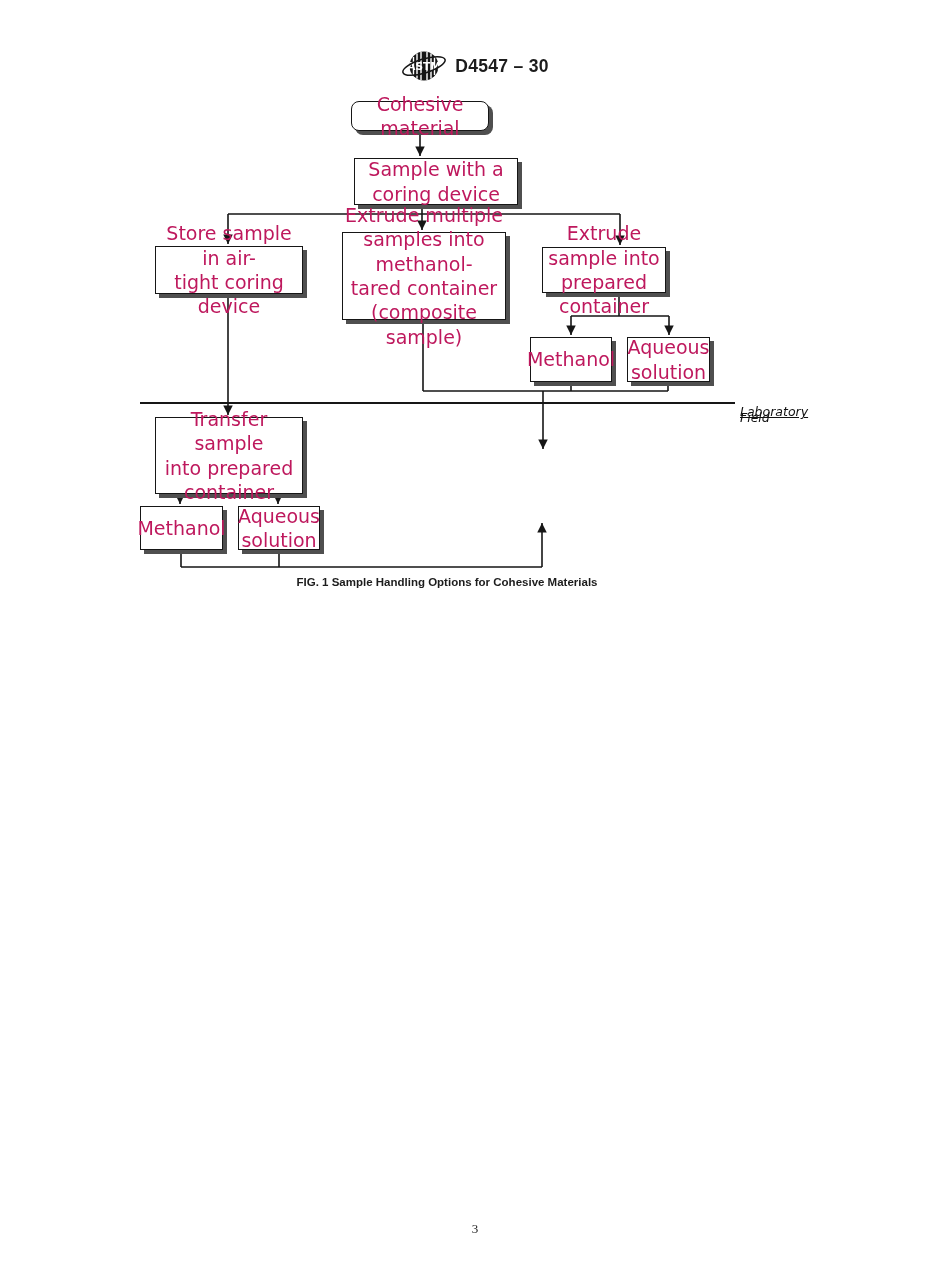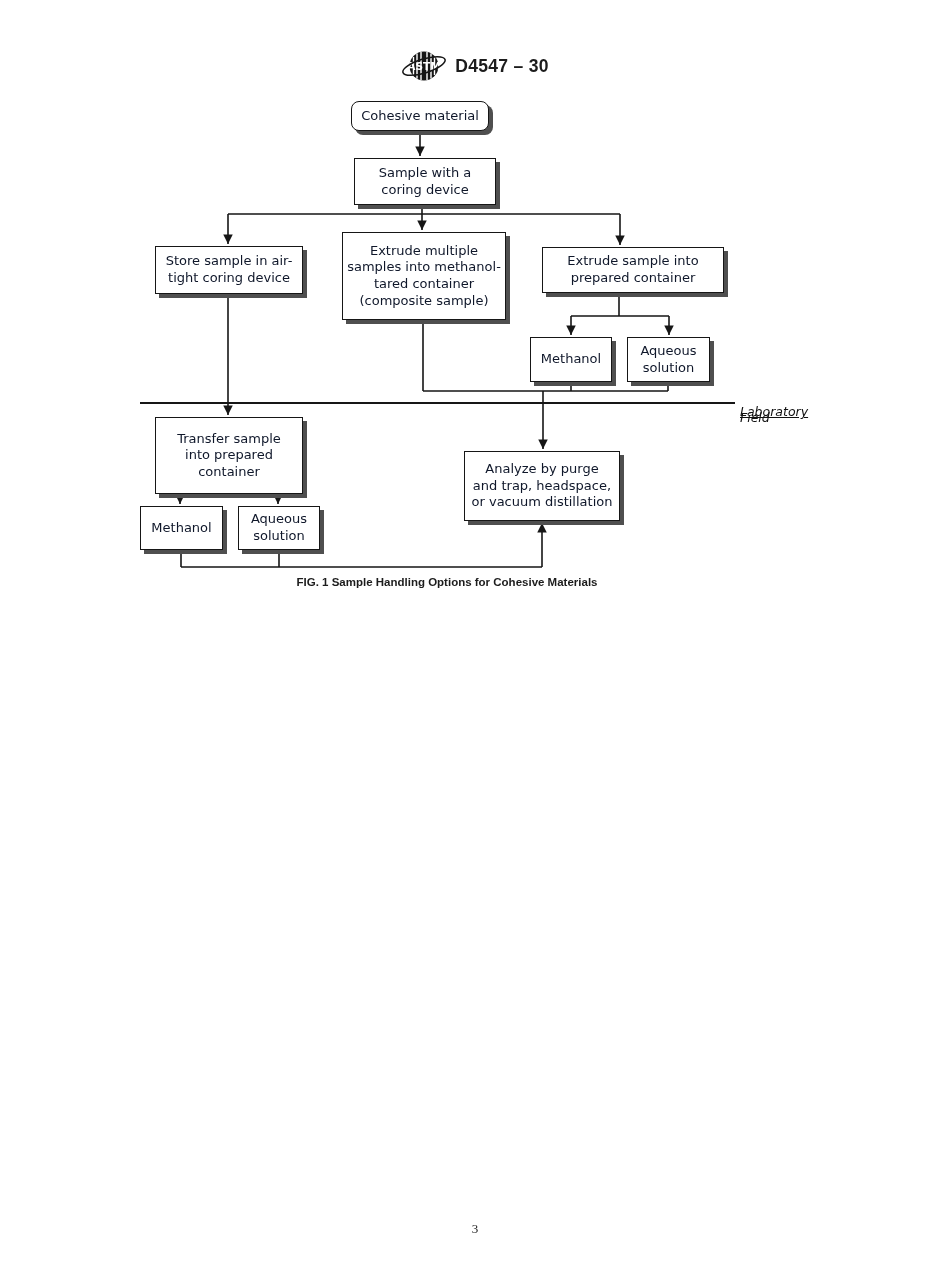--- a/index.html
+++ b/index.html
@@ -25,30 +25,30 @@
   
   .connector-layer{position:absolute;top:0;left:0;}
   .node{
     position:absolute;
     box-sizing:border-box;
     background:#fff;
     border:1.6px solid #161616;
     box-shadow:4px 4px 0 #4f4f4f;
     display:flex;align-items:center;justify-content:center;
     text-align:center;
-    font-size:13px;line-height:1.28;
+    font-size:19px;line-height:1.28;
     white-space:pre-line;
-    color:#0f172a;
+    color:#be185d;
   }
   .rounded{border-radius:8px;}
   #b-cohesive  {left:351px;top:101px;width:138px;height:30px;}
-  #b-sample    {left:354px;top:158px;width:142px;height:47px;}
+  #b-sample    {left:354px;top:158px;width:164px;height:47px;}
   #b-store     {left:155px;top:246px;width:148px;height:48px;}
   #b-extmulti  {left:342px;top:232px;width:164px;height:88px;}
-  #b-extsample {left:542px;top:247px;width:182px;height:46px;}
+  #b-extsample {left:542px;top:247px;width:124px;height:46px;}
   #b-methfield {left:530px;top:337px;width:82px; height:45px;}
   #b-aqfield   {left:627px;top:337px;width:83px; height:45px;}
   #b-transfer  {left:155px;top:417px;width:148px;height:77px;}
   #b-methlab   {left:140px;top:506px;width:83px; height:44px;}
   #b-aqlab     {left:238px;top:506px;width:82px; height:44px;}
   #b-analyze   {left:464px;top:451px;width:156px;height:70px;}
   
   .divider-label{
     position:absolute;left:740px;
     font-style:italic;font-size:12.5px;color:#111;
@@ -126,23 +126,20 @@
 prepared container</div>
   <div class="node" id="b-methfield">Methanol</div>
   <div class="node" id="b-aqfield">Aqueous
 solution</div>
   <div class="node" id="b-transfer">Transfer sample
 into prepared
 container</div>
   <div class="node" id="b-methlab">Methanol</div>
   <div class="node" id="b-aqlab">Aqueous
 solution</div>
-  <div class="node" id="b-analyze">Analyze by purge
-and trap, headspace,
-or vacuum distillation</div>
 
   <div class="divider-label" id="lbl-field">Field</div>
   <div class="divider-label" id="lbl-laboratory">Laboratory</div>
 
   <div class="fig-caption">FIG. 1 Sample Handling Options for Cohesive Materials</div>
 
   <div class="page-number">3</div>
 
 </div>
 

